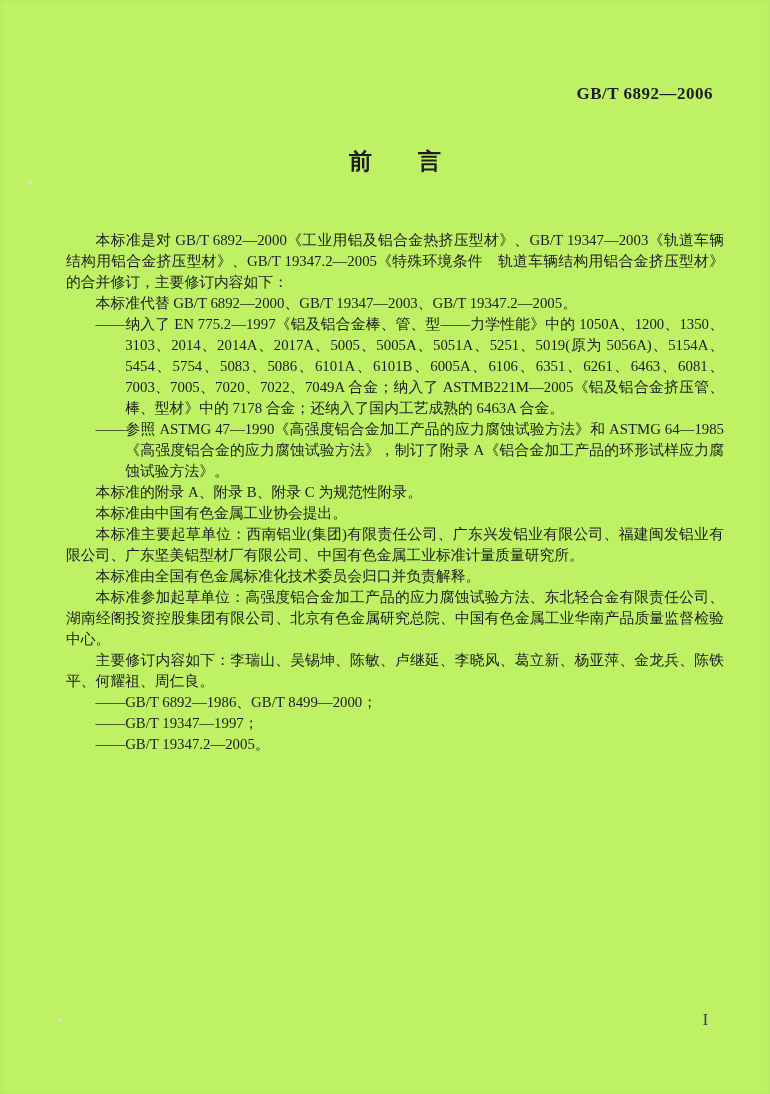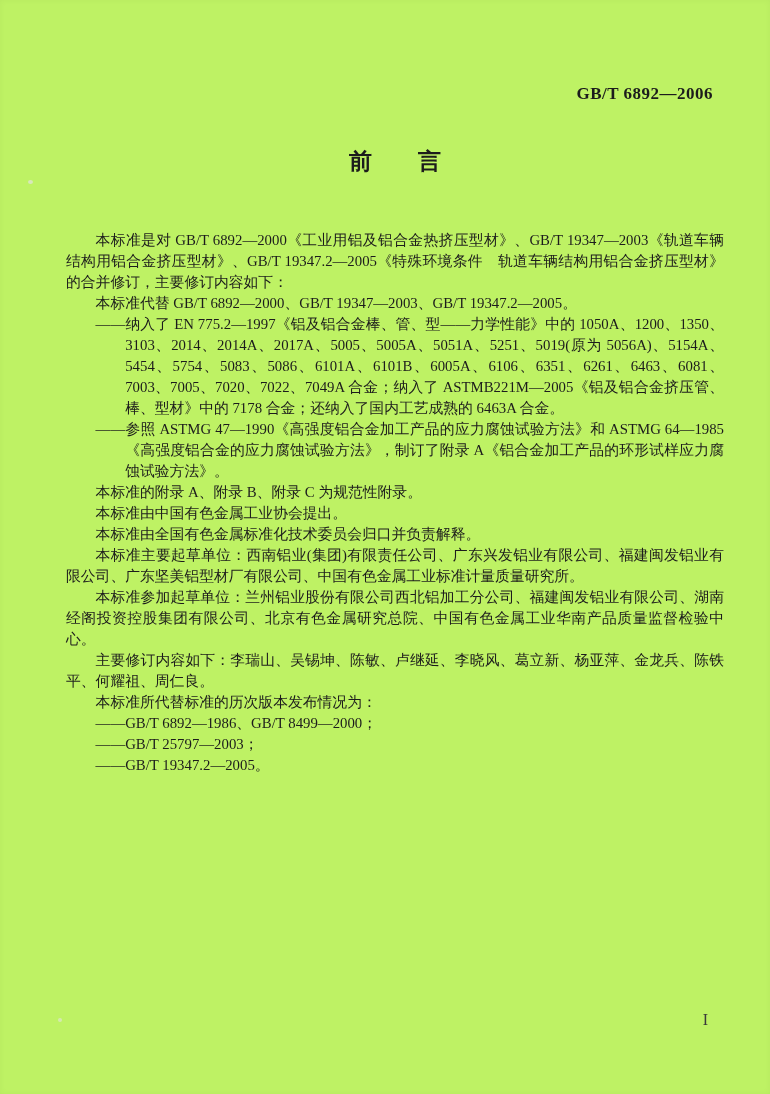--- a/index.html
+++ b/index.html
@@ -84,33 +84,32 @@
       <p class="para para-indent">本标准代替 GB/T 6892—2000、GB/T 19347—2003、GB/T 19347.2—2005。</p>
 
       <p class="para para-dash">——纳入了 EN 775.2—1997《铝及铝合金棒、管、型——力学性能》中的 1050A、1200、1350、3103、2014、2014A、2017A、5005、5005A、5051A、5251、5019(原为 5056A)、5154A、5454、5754、5083、5086、6101A、6101B、6005A、6106、6351、6261、6463、6081、7003、7005、7020、7022、7049A 合金；纳入了 ASTMB221M—2005《铝及铝合金挤压管、棒、型材》中的 7178 合金；还纳入了国内工艺成熟的 6463A 合金。</p>
 
       <p class="para para-dash">——参照 ASTMG 47—1990《高强度铝合金加工产品的应力腐蚀试验方法》和 ASTMG 64—1985《高强度铝合金的应力腐蚀试验方法》，制订了附录 A《铝合金加工产品的环形试样应力腐蚀试验方法》。</p>
 
       <p class="para para-indent">本标准的附录 A、附录 B、附录 C 为规范性附录。</p>
 
       <p class="para para-indent">本标准由中国有色金属工业协会提出。</p>
 
+      <p class="para para-indent">本标准主要起草单位：西南铝业(集团)有限责任公司、广东兴发铝业有限公司、福建闽发铝业有限公司、广东坚美铝型材厂有限公司、中国有色金属工业标准计量质量研究所。</p>
+
       <p class="para para-indent">本标准由全国有色金属标准化技术委员会归口并负责解释。</p>
 
-      <p class="para para-indent">本标准主要起草单位：西南铝业(集团)有限责任公司、广东兴发铝业有限公司、福建闽发铝业有限公司、广东坚美铝型材厂有限公司、中国有色金属工业标准计量质量研究所。</p>
-
-      <p class="para para-indent">本标准参加起草单位：兰州铝业股份有限公司西北铝加工分公司、福建闽发铝业有限公司、湖南经阁投资控股集团有限公司、北京有色金属研究总院、中国有色金属工业华南产品质量监督检验中心。</p>
+      <p class="para para-indent">本标准参加起草单位：高强度铝合金加工产品的应力腐蚀试验方法、东北轻合金有限责任公司、湖南经阁投资控股集团有限公司、北京有色金属研究总院、中国有色金属工业华南产品质量监督检验中心。</p>
 
       <p class="para para-indent">主要修订内容如下：李瑞山、吴锡坤、陈敏、卢继延、李晓风、葛立新、杨亚萍、金龙兵、陈铁平、何耀祖、周仁良。</p>
 
-      <p class="para para-indent">本标准所代替标准的历次版本发布情况为：</p>
 
       <p class="para para-dash">——GB/T 6892—1986、GB/T 8499—2000；</p>
 
-      <p class="para para-dash">——GB/T 25797—2003；</p>
+      <p class="para para-dash">——GB/T 19347—1997；</p>
 
       <p class="para para-dash">——GB/T 19347.2—2005。</p>
     </div>
 
   <div class="page-number">I</div>
 
   <div class="speck speck-1"></div>
   <div class="speck speck-2"></div>
 
 </div>

